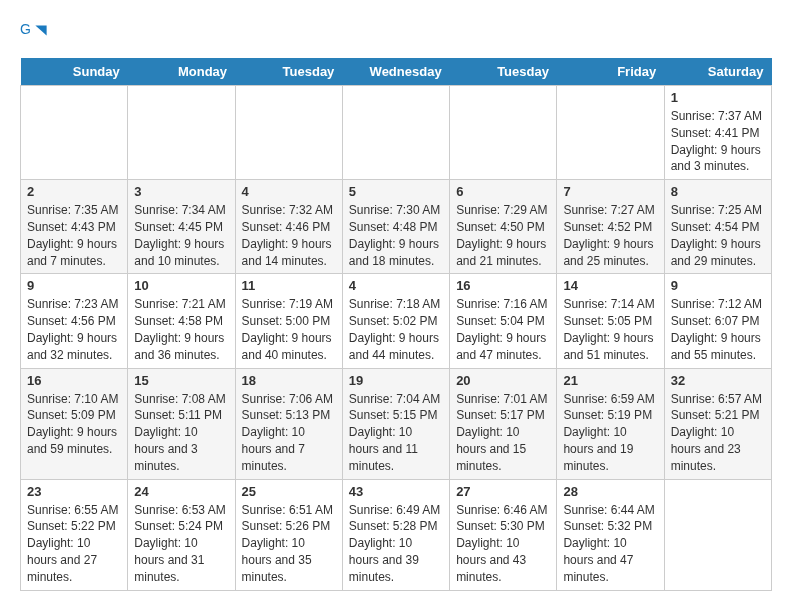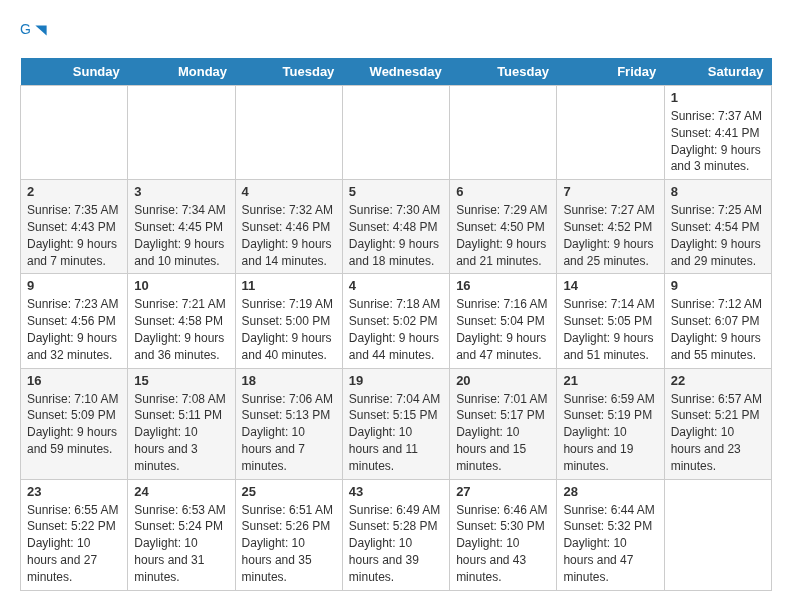--- a/index.html
+++ b/index.html
@@ -250,21 +250,21 @@
 Sunset: 5:17 PM
 Daylight: 10 hours and 15 minutes.</div>
         </td>
         <td>
           <div class="day-number">21</div>
           <div class="day-info">Sunrise: 6:59 AM
 Sunset: 5:19 PM
 Daylight: 10 hours and 19 minutes.</div>
         </td>
         <td>
-          <div class="day-number">22</div>
+          <div class="day-number">32</div>
           <div class="day-info">Sunrise: 6:57 AM
 Sunset: 5:21 PM
 Daylight: 10 hours and 23 minutes.</div>
         </td>
       </tr>
       <tr>
         <td>
           <div class="day-number">23</div>
           <div class="day-info">Sunrise: 6:55 AM
 Sunset: 5:22 PM

